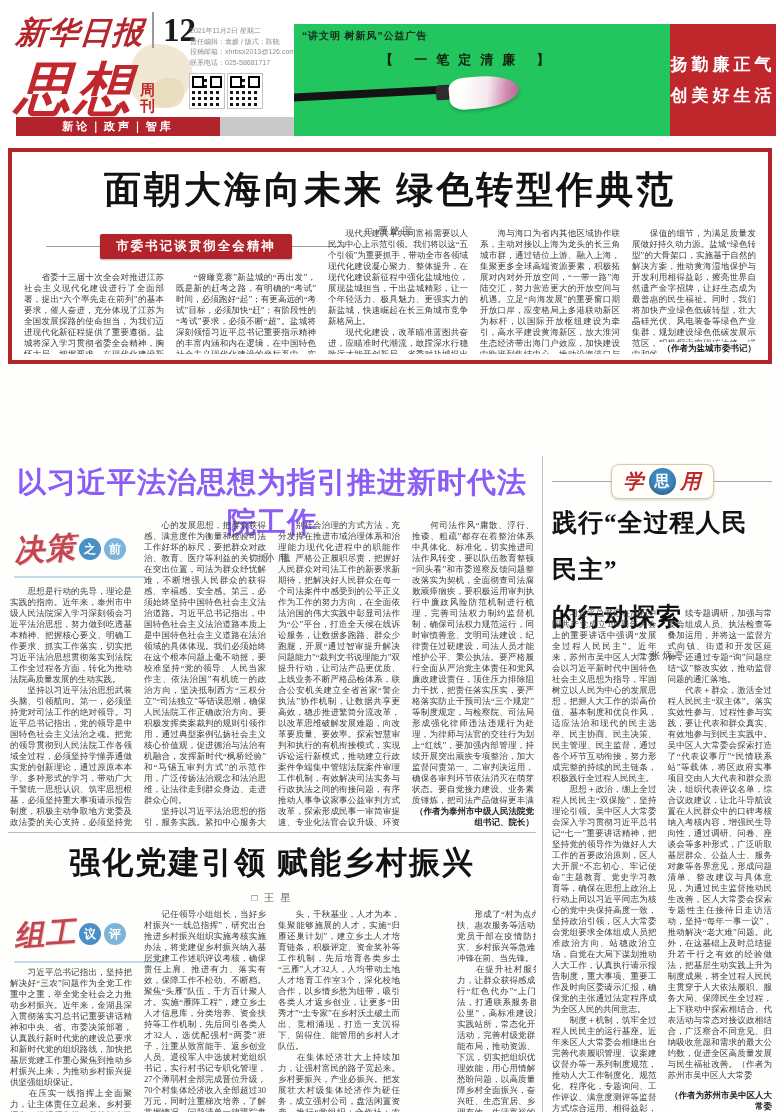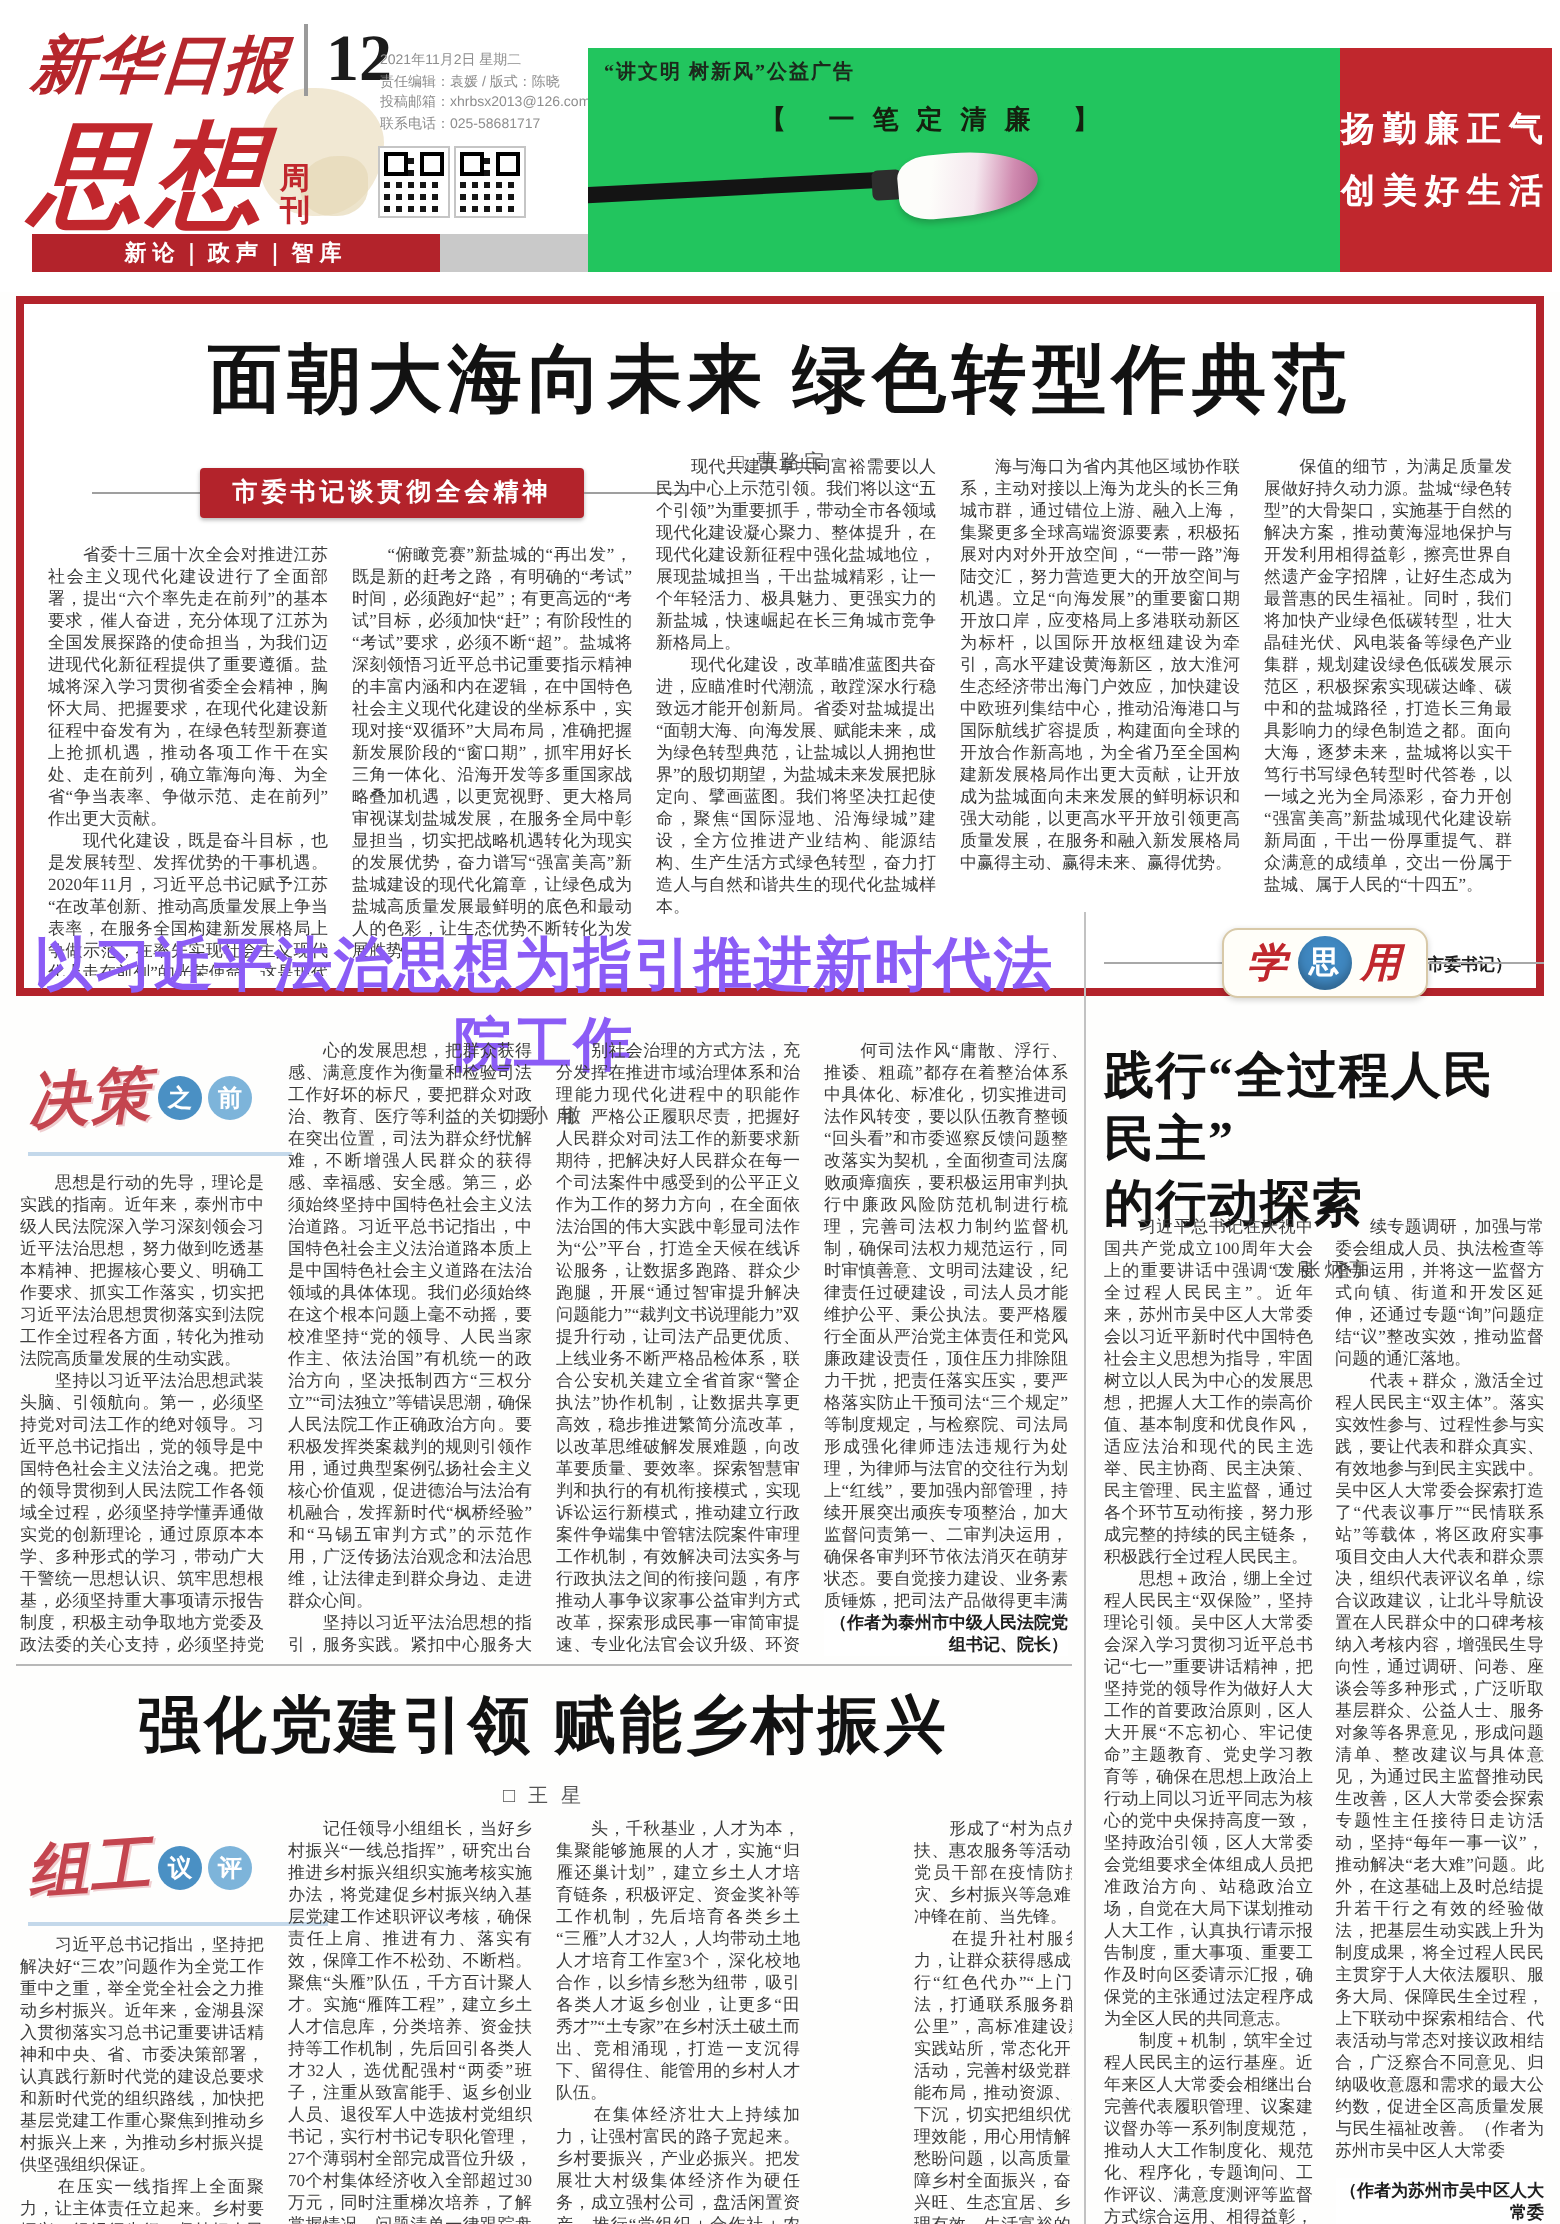--- a/index.html
+++ b/index.html
@@ -37,21 +37,21 @@
   .banner-caption { position:absolute; left:86px; top:27px; font-size:13px; font-weight:bold; color:#14210f; letter-spacing:9px; white-space:nowrap; }
   .brush-handle { position:absolute; left:-10px; top:66px; width:156px; height:8px; background:#141414; border-radius:3px; transform:rotate(-3deg); }
   .brush-ferrule { position:absolute; left:142px; top:61px; width:15px; height:15px; background:#2d2d2d; border-radius:3px; transform:rotate(-3deg); }
   .brush-bud { position:absolute; left:155px; top:52px; width:70px; height:32px; transform:rotate(-5deg);
         background:linear-gradient(100deg,#fdfdfa 25%,#f5e7ee 55%,#d08bb0 80%,#b05f8e);
         border-radius:35% 90% 90% 35% / 50% 75% 75% 50%; box-shadow:0 2px 3px rgba(20,30,20,.25); }
   .banner-red { width:106px; background:#c0272d; color:#fff; display:flex; flex-direction:column; align-items:center; justify-content:center; gap:8px; }
   .banner-red span { font-size:17px; font-weight:bold; letter-spacing:4px; }
 
   
-  .a1 { position:absolute; left:8px; top:148px; width:764px; height:350px; border:4px solid #b3232b; background:#fff; }
+  .a1 { position:absolute; left:8px; top:148px; width:764px; height:216px; border:4px solid #b3232b; background:#fff; }
   .a1-title { text-align:center; font-size:37px; font-weight:900; color:#121212; letter-spacing:3px; margin-top:13px; }
   .a1-byline { text-align:center; font-size:10px; color:#555; margin-top:9px; letter-spacing:2px; }
   .a1-body { position:absolute; left:12px; right:12px; top:76px; bottom:6px; }
   .tag-row { position:absolute; left:22px; top:6px; width:300px; display:flex; align-items:center; }
   .tagline { flex:1; height:1px; background:#9f9f9f; min-width:10px; }
   .tag { background:#b3232b; color:#fff; font-size:12.5px; font-weight:bold; padding:4px 16px; letter-spacing:2px; white-space:nowrap; border-radius:2px; box-shadow:0 1px 2px rgba(0,0,0,.3); }
   .colblock { position:absolute; overflow:hidden; }
   .a1c1 { left:0;   top:44px; bottom:0; width:140px; }
   .a1c2 { left:152px; top:44px; bottom:0; width:140px; }
   .a1c3 { left:304px; top:0;    bottom:0; width:140px; }
@@ -90,21 +90,21 @@
   .a4c2 { left:134px; top:4px; bottom:0; width:122px; }
   .a4c3 { left:268px; top:4px; bottom:0; width:122px; }
   .a4c4 { left:402px; top:4px; bottom:0; width:122px;margin-left:45px; }
 
   
   .rail-logo-row { display:flex; align-items:center; margin-top:8px; }
   .rail-line { flex:1; height:1px; background:#a8a8a8; }
   .rail-logo-box { border:1px solid #d8c9a8; border-radius:8px; background:#fffef9; padding:3px 12px; display:flex; align-items:center; gap:5px; box-shadow:0 1px 3px rgba(0,0,0,.18); }
   .rail-logo-char { color:#c0272d; font-size:20px; font-weight:900; font-style:italic; }
   .rail-logo-circle { width:27px; height:27px; border-radius:50%; background:#3f87c0; color:#fff; font-size:15px; font-weight:bold; display:flex; align-items:center; justify-content:center; box-shadow:inset 0 -3px 5px rgba(0,0,0,.25); }
-  .rail-title { font-size:25px; font-weight:900; color:#121212; line-height:32px; letter-spacing:1px; margin-top:24px; }
+  .rail-title { font-size:25px; font-weight:900; color:#121212; line-height:47px; letter-spacing:1px; margin-top:0; }
   .rail-byline { text-align:center; font-size:10px; color:#555; margin-top:9px; letter-spacing:2px; }
   .rail-body { position:absolute; left:9px; right:0; top:152px; bottom:0; display:flex; gap:11px; }
   .rail-colwrap { flex:1; position:relative; overflow:hidden; }
 </style>
 </head>
 <body>
 
 <div class="page">
 
   <div class="masthead">

